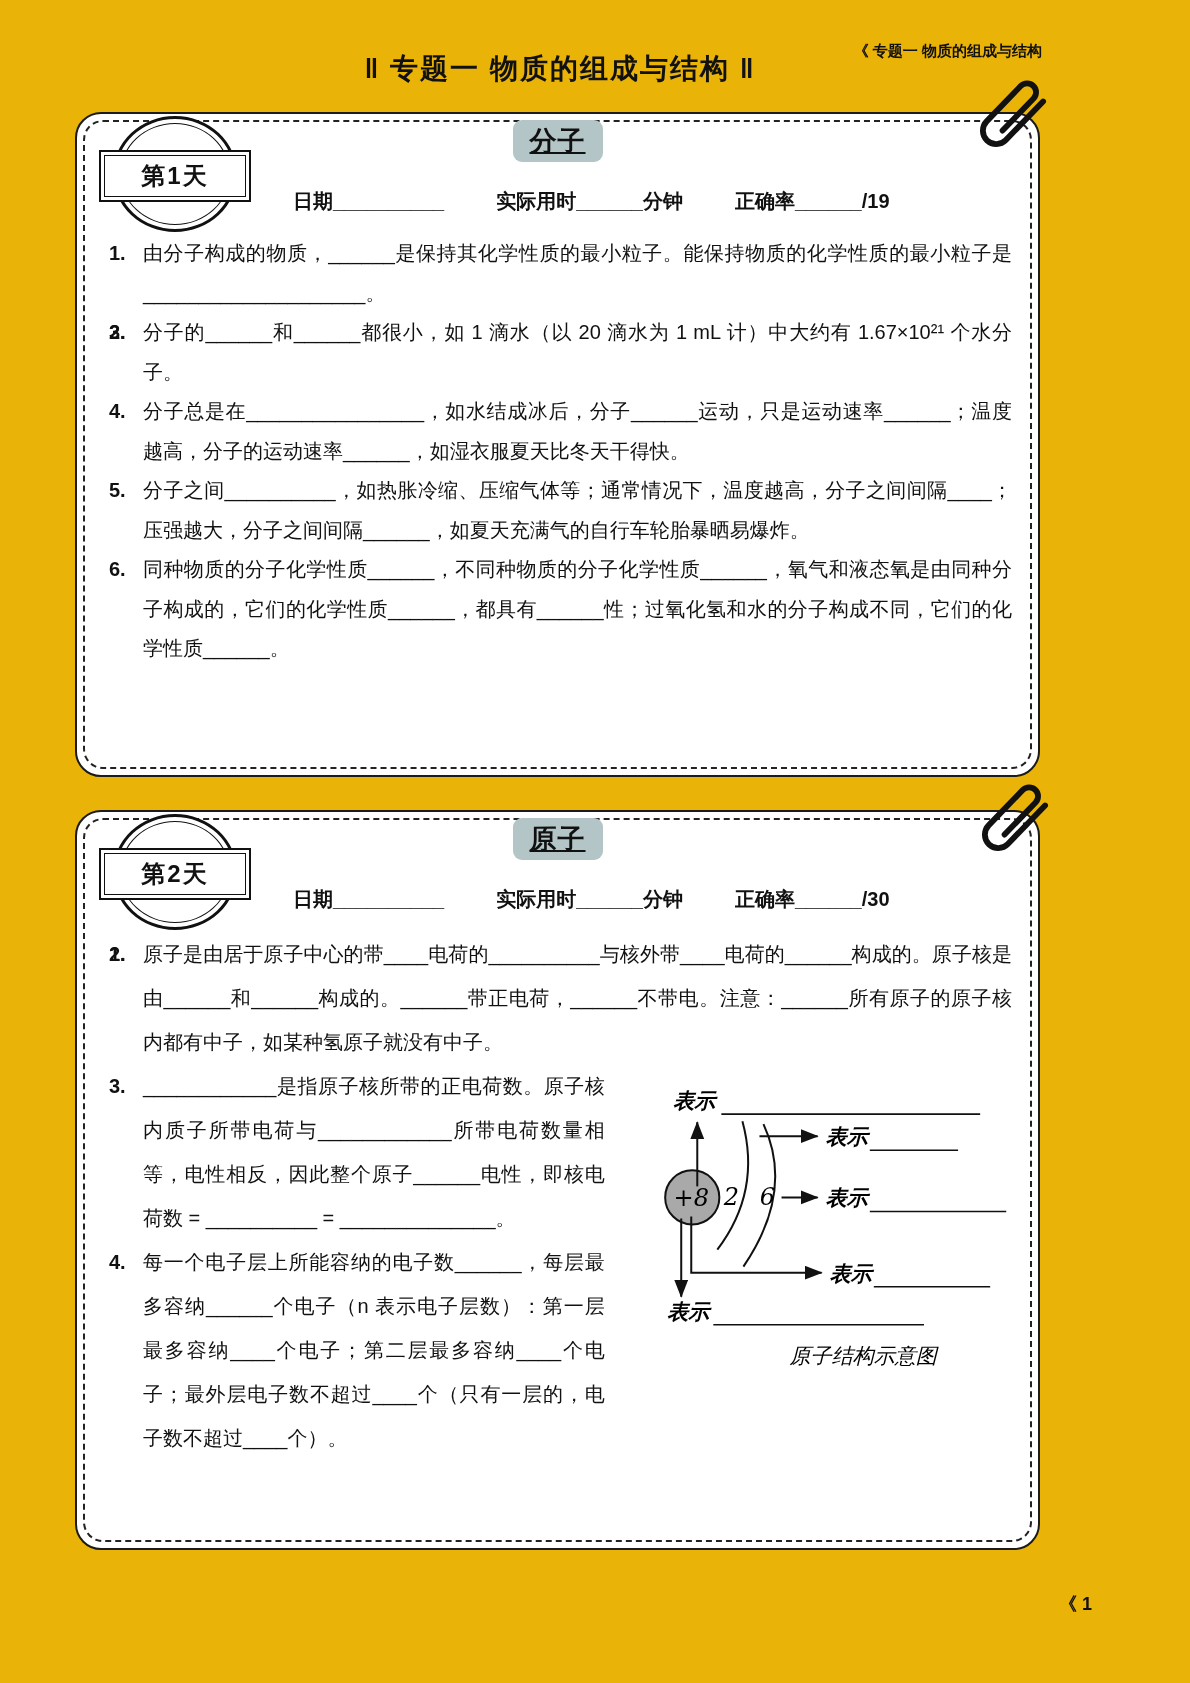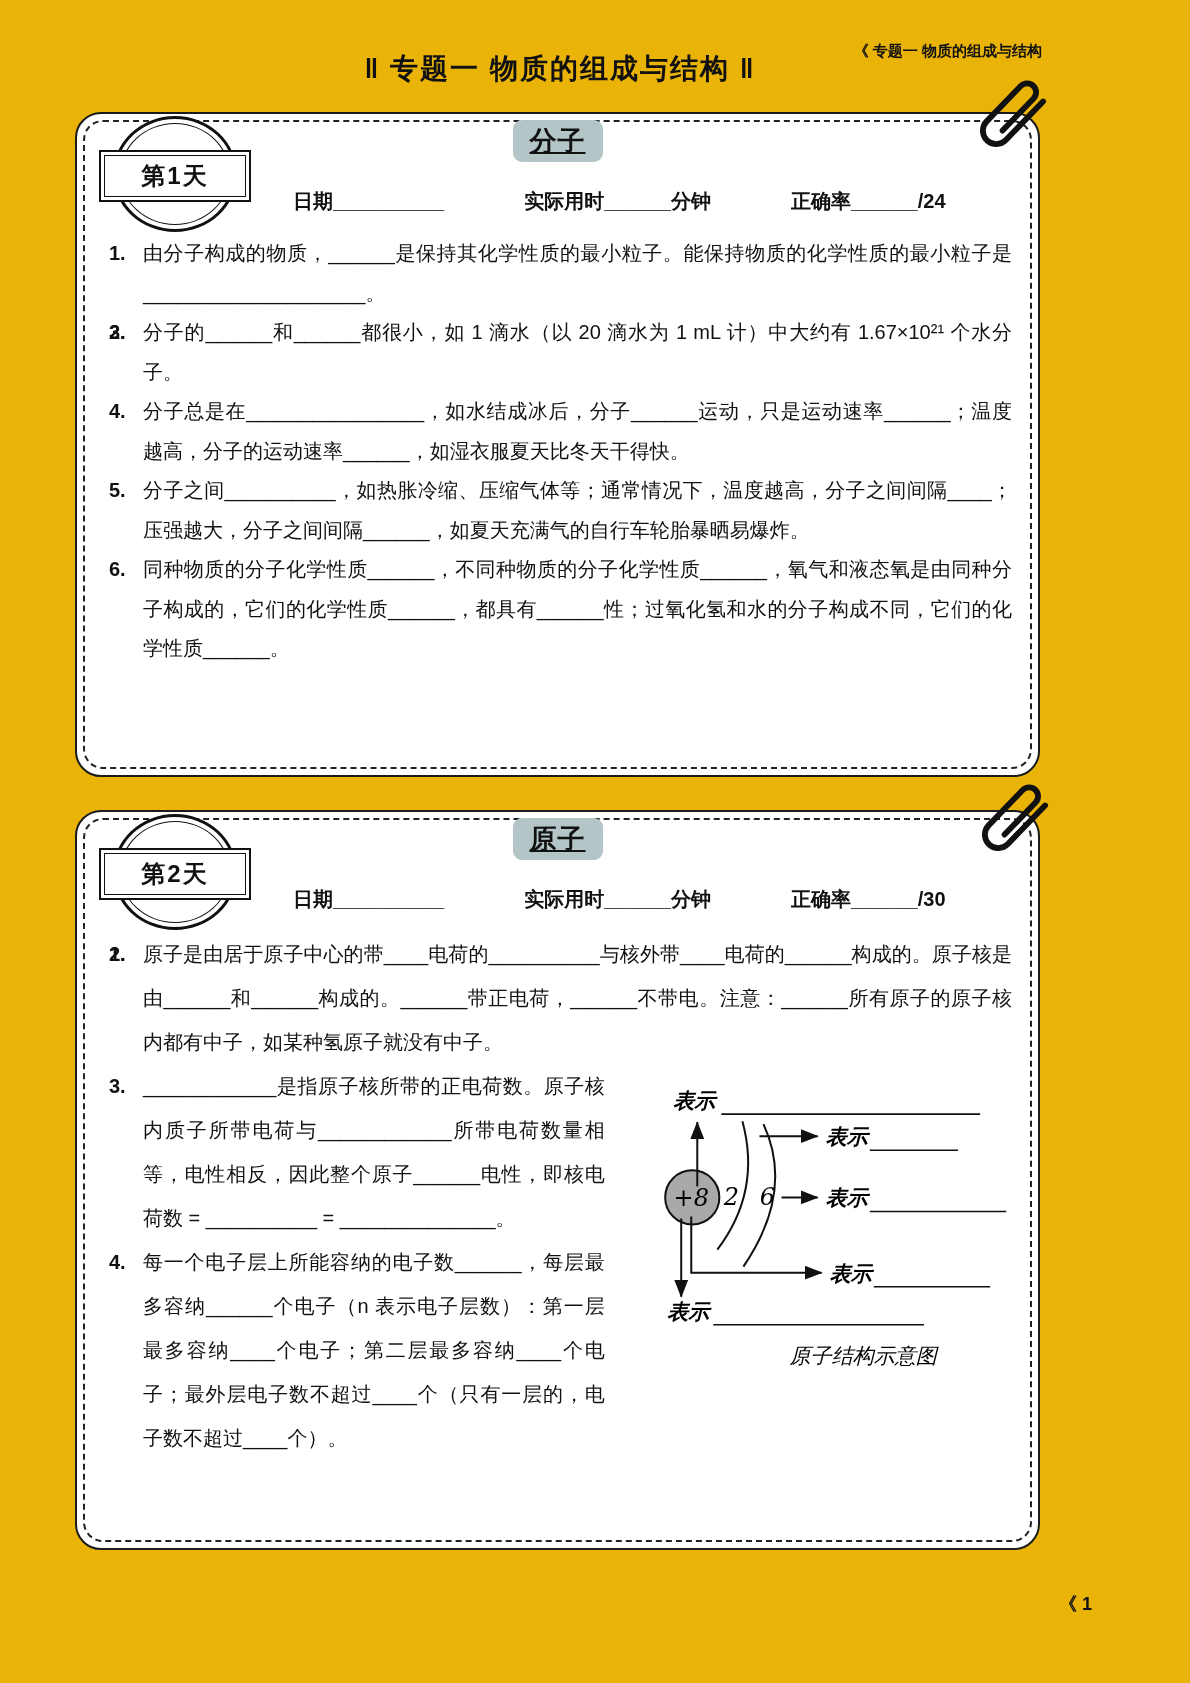--- a/index.html
+++ b/index.html
@@ -22,21 +22,21 @@
 
   .clip { position:absolute; width:58px; height:102px; z-index:6; }
   .clip path { fill:none; stroke:#111; stroke-width:2.6; stroke-linecap:round; }
   .clip--1 { top:-48px; right:-2px; transform:rotate(44deg); }
   .clip--2 { top:-42px; right:-4px; transform:rotate(44deg); }
 
   .panel-head { position:relative; height:118px; }
   .topic-pill { position:absolute; top:6px; left:50%; transform:translateX(-50%);
                 background:#b3c5c6; border-radius:9px; padding:3px 17px;
                 font-size:27px; font-weight:bold; letter-spacing:1px; z-index:2;text-decoration:underline; }
-  .meta { position:absolute; left:216px; top:74px; display:flex; gap:80px;
+  .meta { position:absolute; left:216px; top:74px; display:flex; gap:52px;
           font-size:20px; font-weight:bold; white-space:nowrap; }
 
   
   .badge { position:absolute; left:16px; top:2px; width:160px; height:118px; z-index:4; }
   .badge-oval { position:absolute; left:20px; top:0; width:124px; height:116px;
                 border:3px solid #111; border-radius:50%; background:#fff; }
   .badge-oval::before { content:""; position:absolute; inset:4px; border:1.5px solid #111; border-radius:50%; }
   .badge-rect { position:absolute; left:6px; top:34px; width:152px; height:52px; background:#fff;
                 border:2px solid #111; display:flex; align-items:center; justify-content:center;
                 font-size:24px; font-weight:bold; letter-spacing:2px; }
@@ -81,21 +81,21 @@
       <div class="badge">
         <div class="badge-oval"></div>
         <div class="badge-rect">
           <span>第1天</span>
         </div>
       </div>
       <div class="topic-pill">分子</div>
       <div class="meta">
         <span>日期__________</span>
         <span>实际用时______分钟</span>
-        <span>正确率______/24</span>
+        <span>正确率______/19</span>
       </div>
     </div>
 
     <div class="panel-body">
       <div class="q">
         <span class="q-num">1.</span>
         <span>由分子构成的物质，______是保持其化学性质的最小粒子。能保持物质的化学性质的最小粒子是____________________。</span>
       </div>
       <div class="q">
         <span class="q-num">2.</span>

